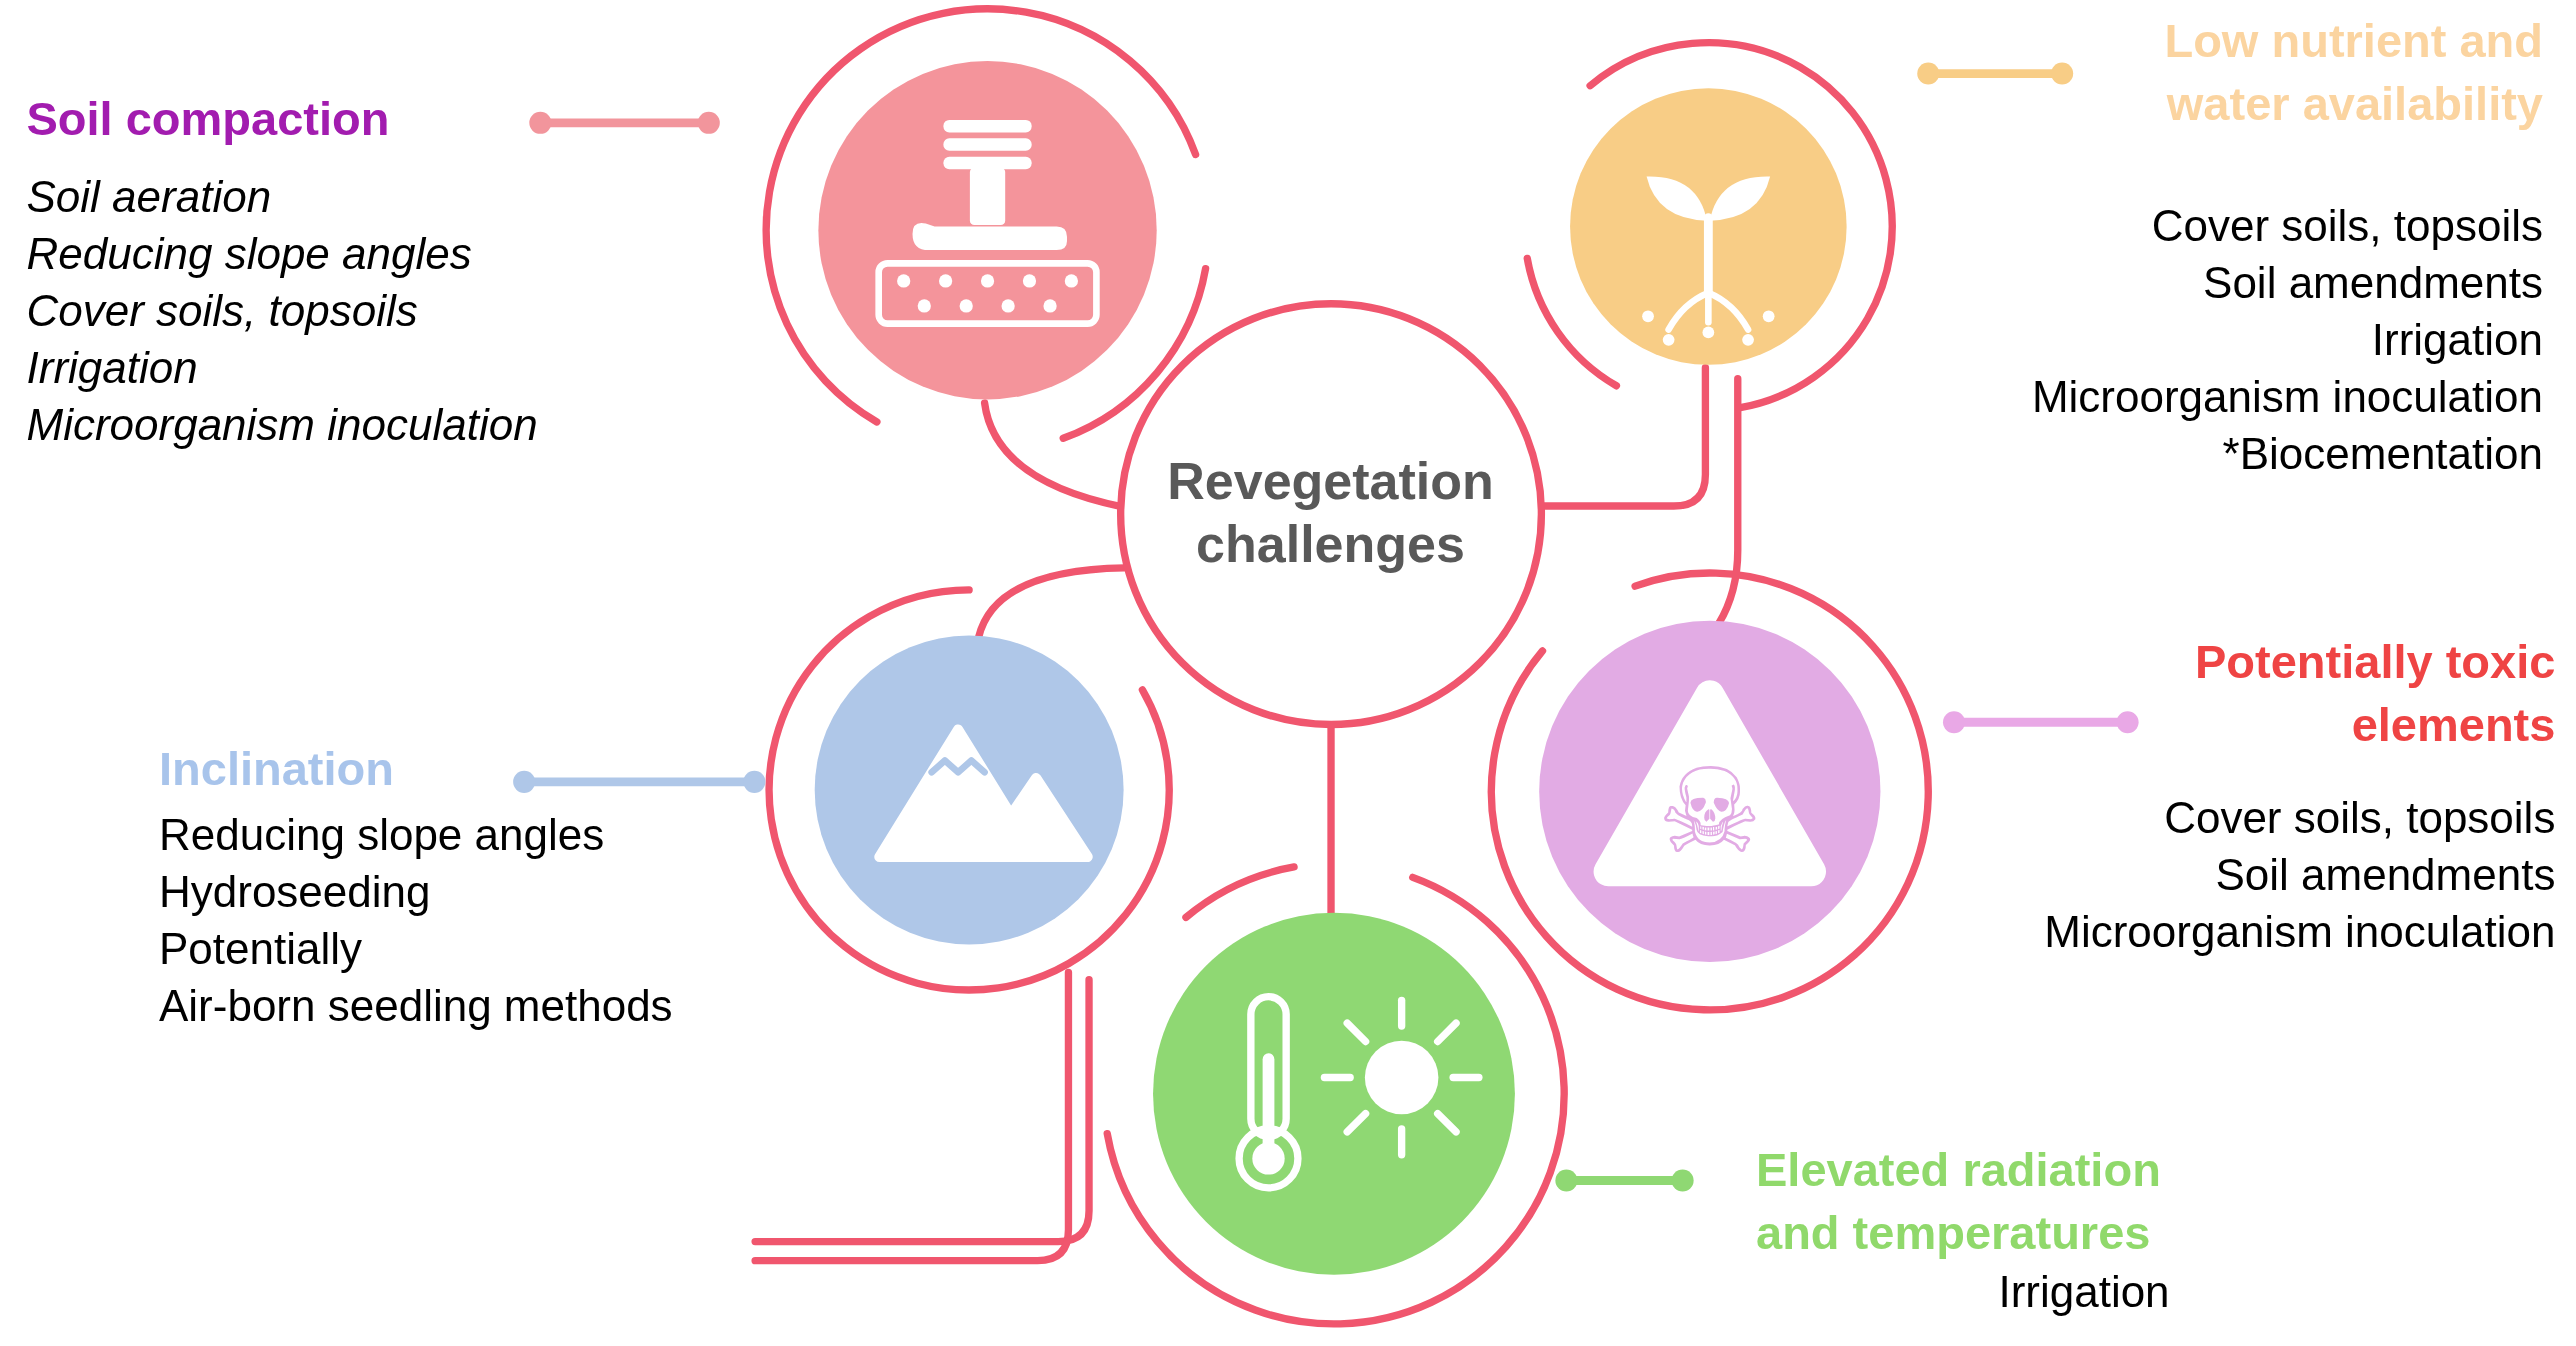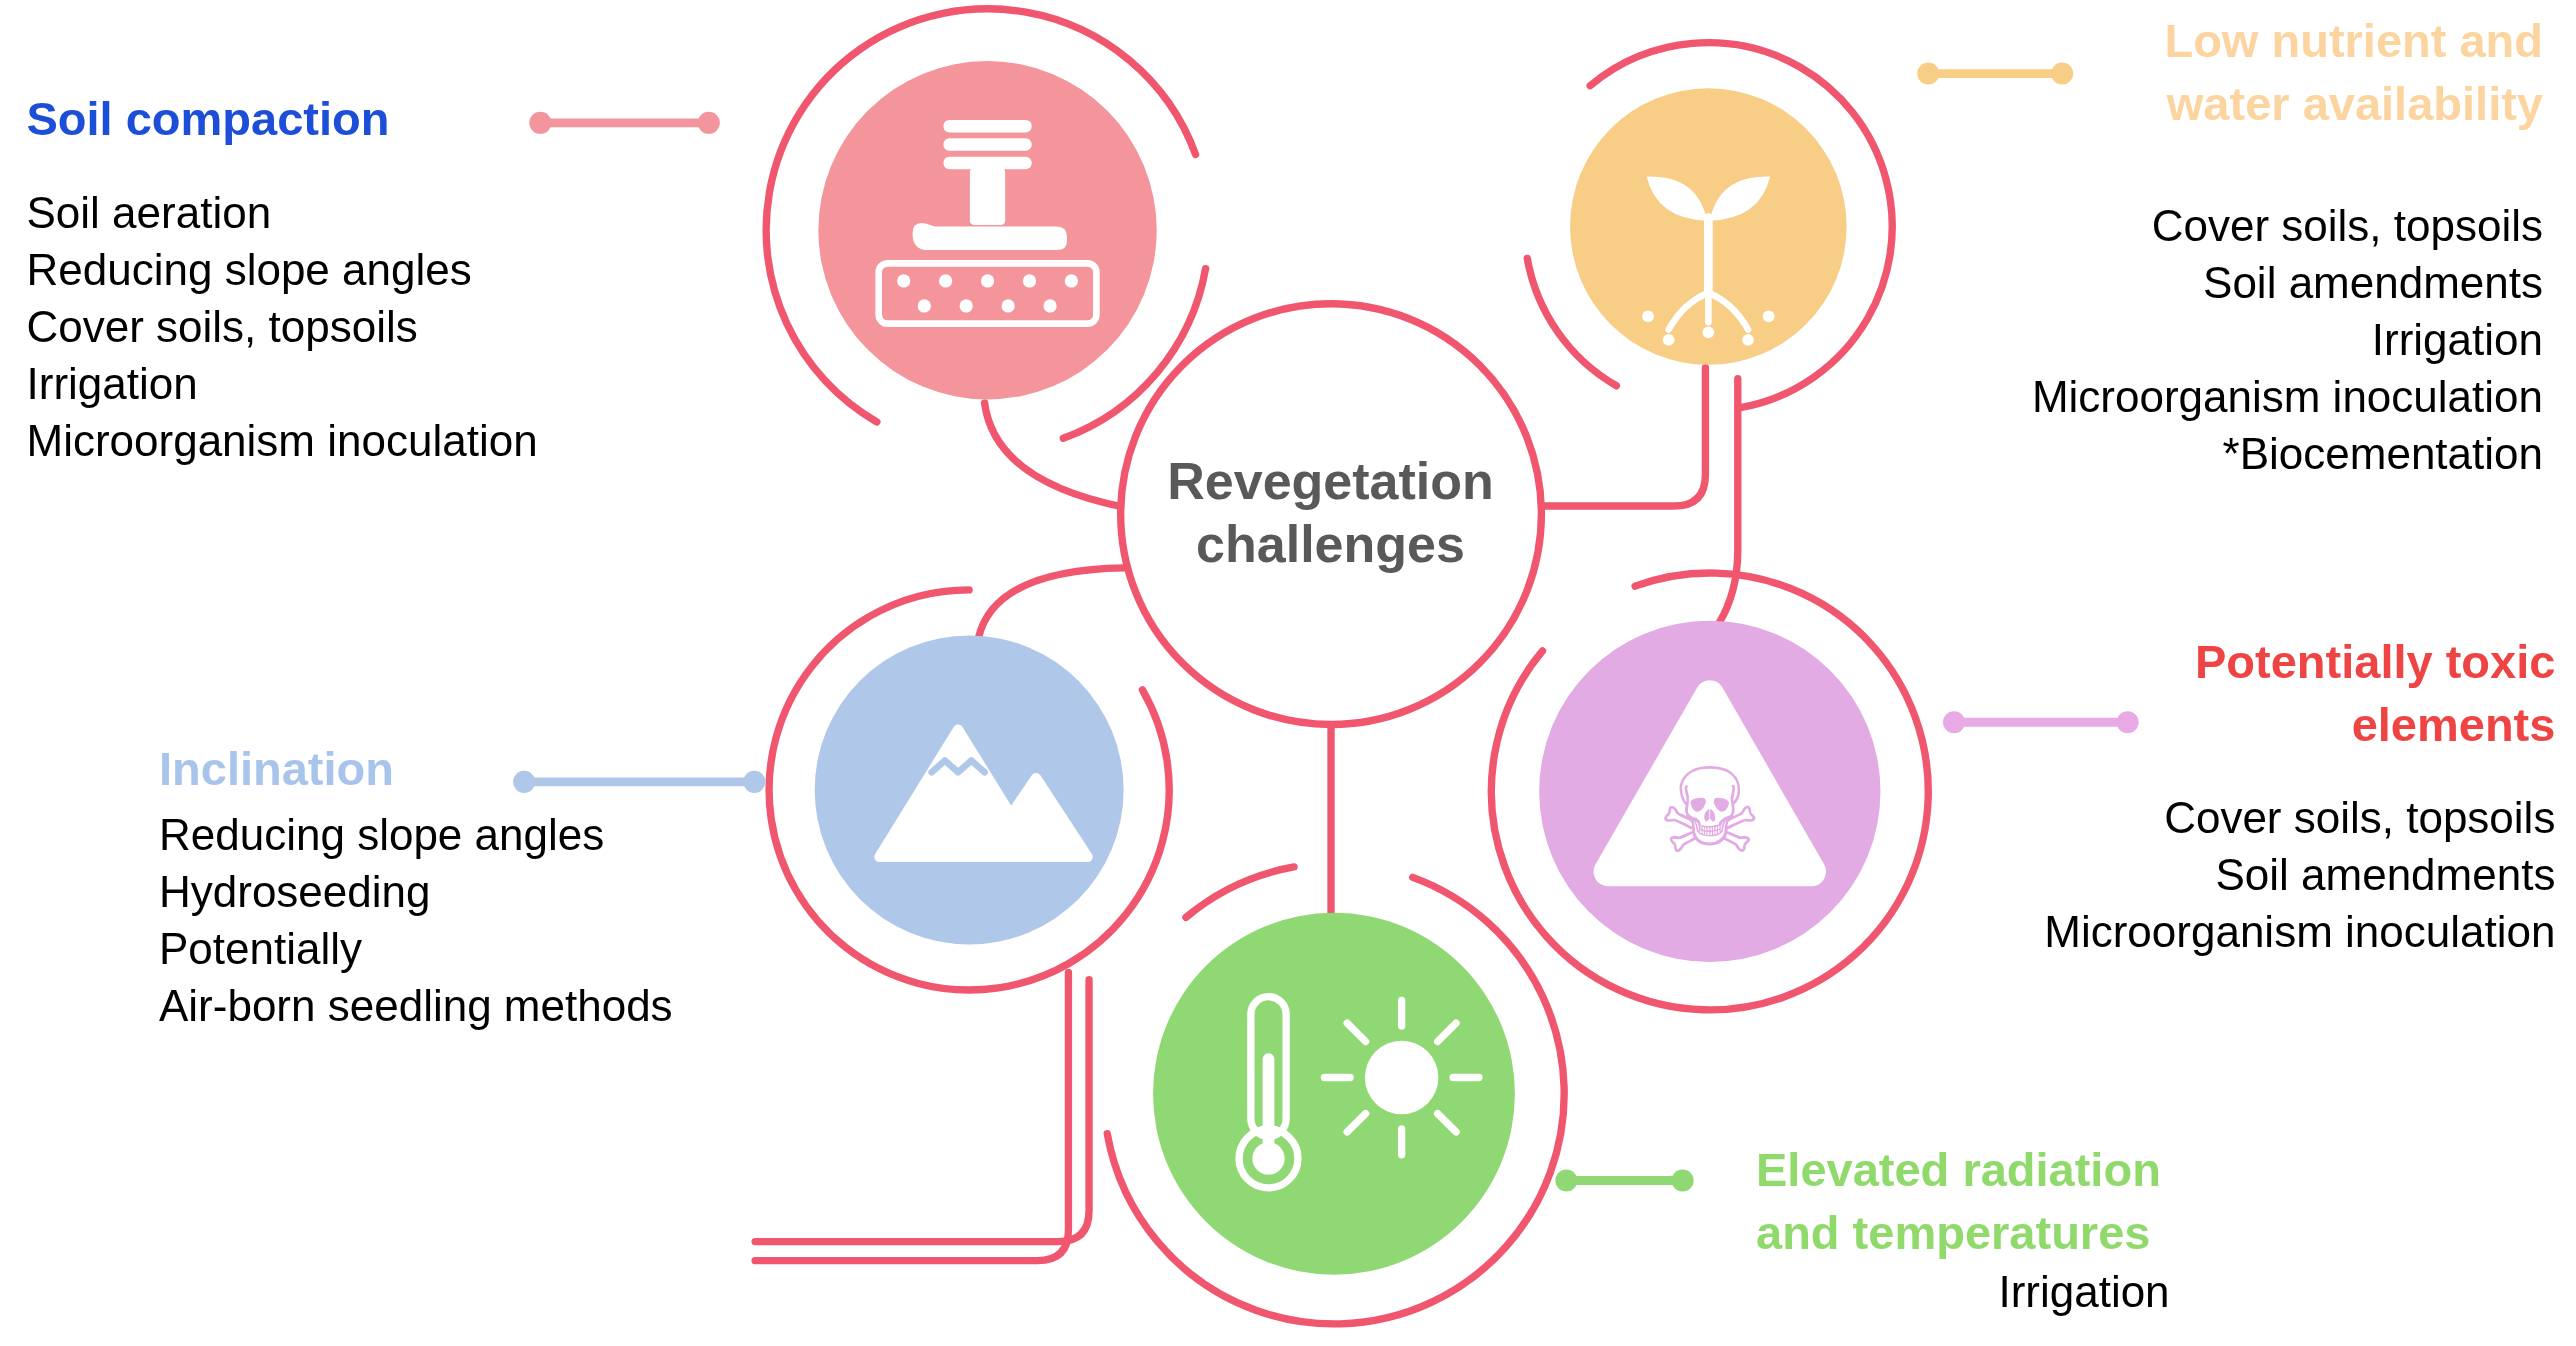--- a/index.html
+++ b/index.html
@@ -139,22 +139,22 @@
         <line x1="2129" y1="1605" x2="2287" y2="1605" stroke="#8FD873" stroke-width="12"></line>
         <circle cx="2129" cy="1605" r="15" fill="#8FD873"></circle>
           <circle cx="2287" cy="1605" r="15" fill="#8FD873"></circle>
       </g>
     </g>
   </svg>
 
   <div class="center-title">Revegetation
 challenges</div>
 
-  <div class="heading" style="left:26.5px;top:87px;color:#1d4ed8;">Soil compaction</div>
-  <div class="list" style="left:26.5px;top:184px;"><div>Soil aeration</div><div>Reducing slope angles</div><div>Cover soils, topsoils</div><div>Irrigation</div><div>Microorganism inoculation</div></div>
+  <div class="heading" style="left:26.5px;top:87px;color:#a21caf;">Soil compaction</div>
+  <div class="list" style="left:26.5px;top:168px;font-style:italic;"><div>Soil aeration</div><div>Reducing slope angles</div><div>Cover soils, topsoils</div><div>Irrigation</div><div>Microorganism inoculation</div></div>
 
   <div class="heading right" style="right:33px;top:8.8px;color:#FBD4A0;margin-left:30px;">Low nutrient and
 water availability</div>
   <div class="list right" style="right:33px;top:197px;"><div>Cover soils, topsoils</div><div>Soil amendments</div><div>Irrigation</div><div>Microorganism inoculation</div><div>*Biocementation</div></div>
 
   <div class="heading" style="left:159px;top:737px;color:#A8C4EB;">Inclination</div>
   <div class="list" style="left:159px;top:806px;"><div>Reducing slope angles</div><div>Hydroseeding</div><div>Potentially</div><div>Air-born seedling methods</div></div>
 
   <div class="heading right" style="right:20.6px;top:630px;color:#ef4444;">Potentially toxic
 elements</div>

